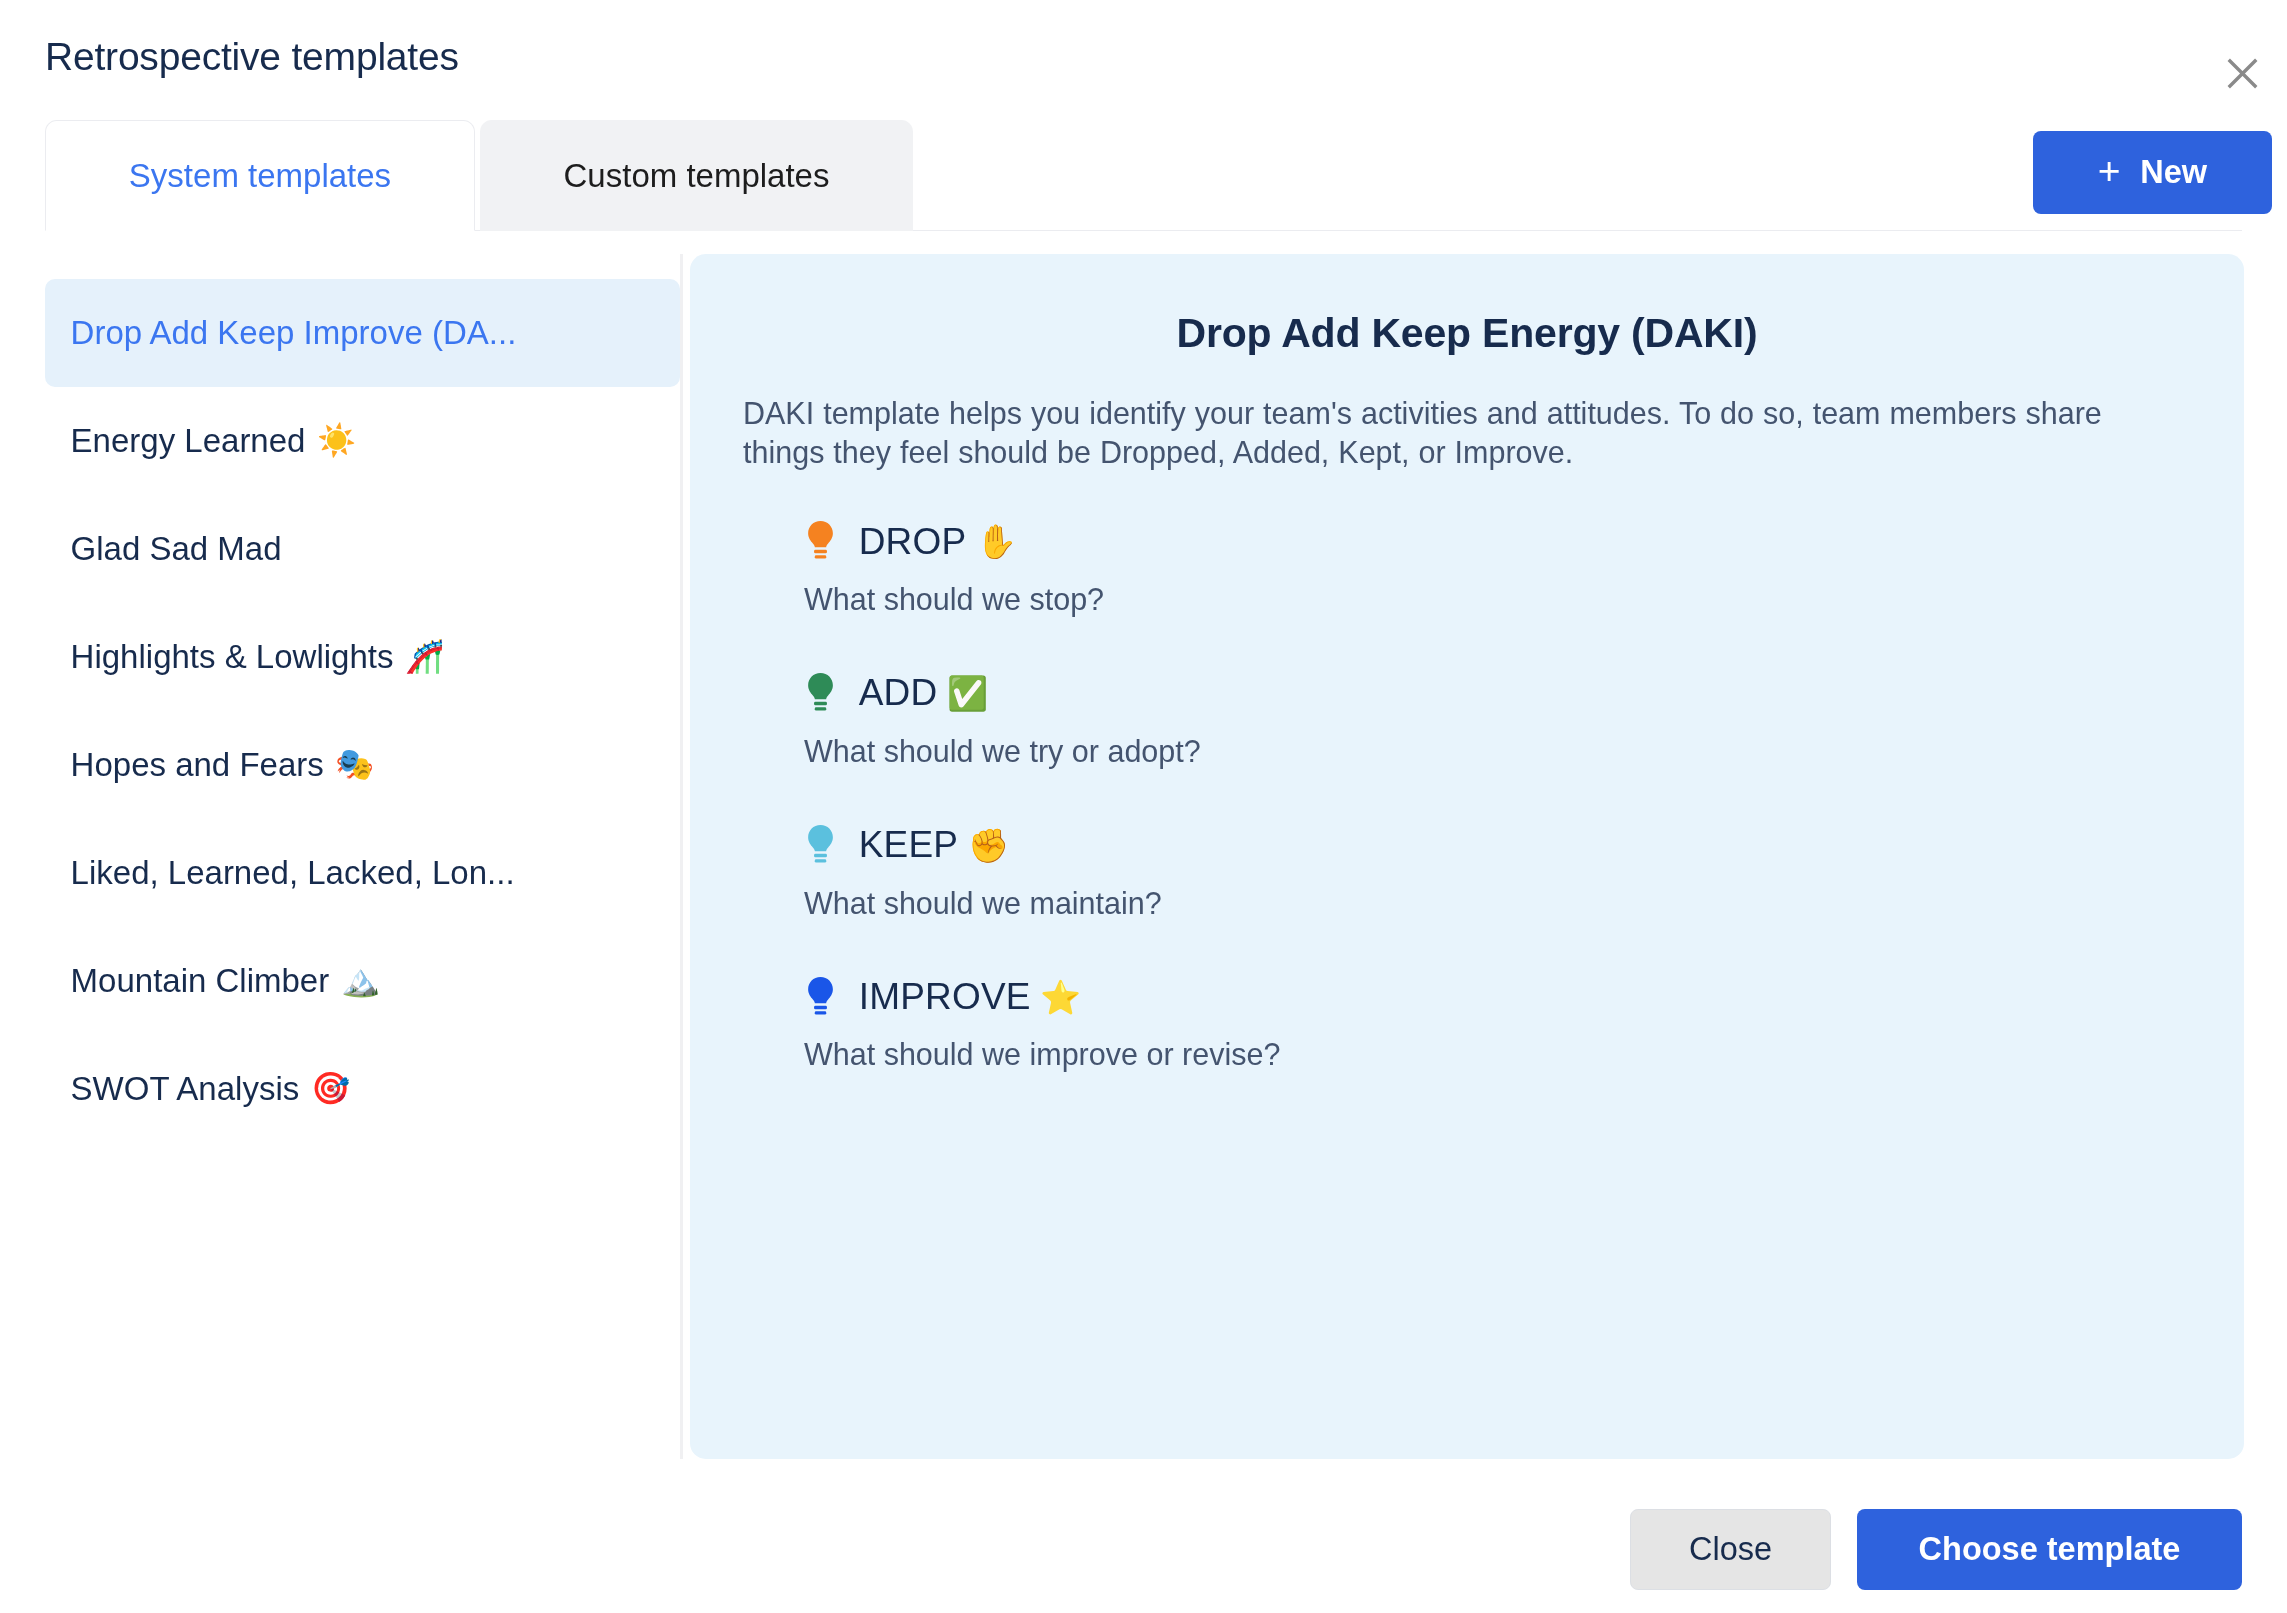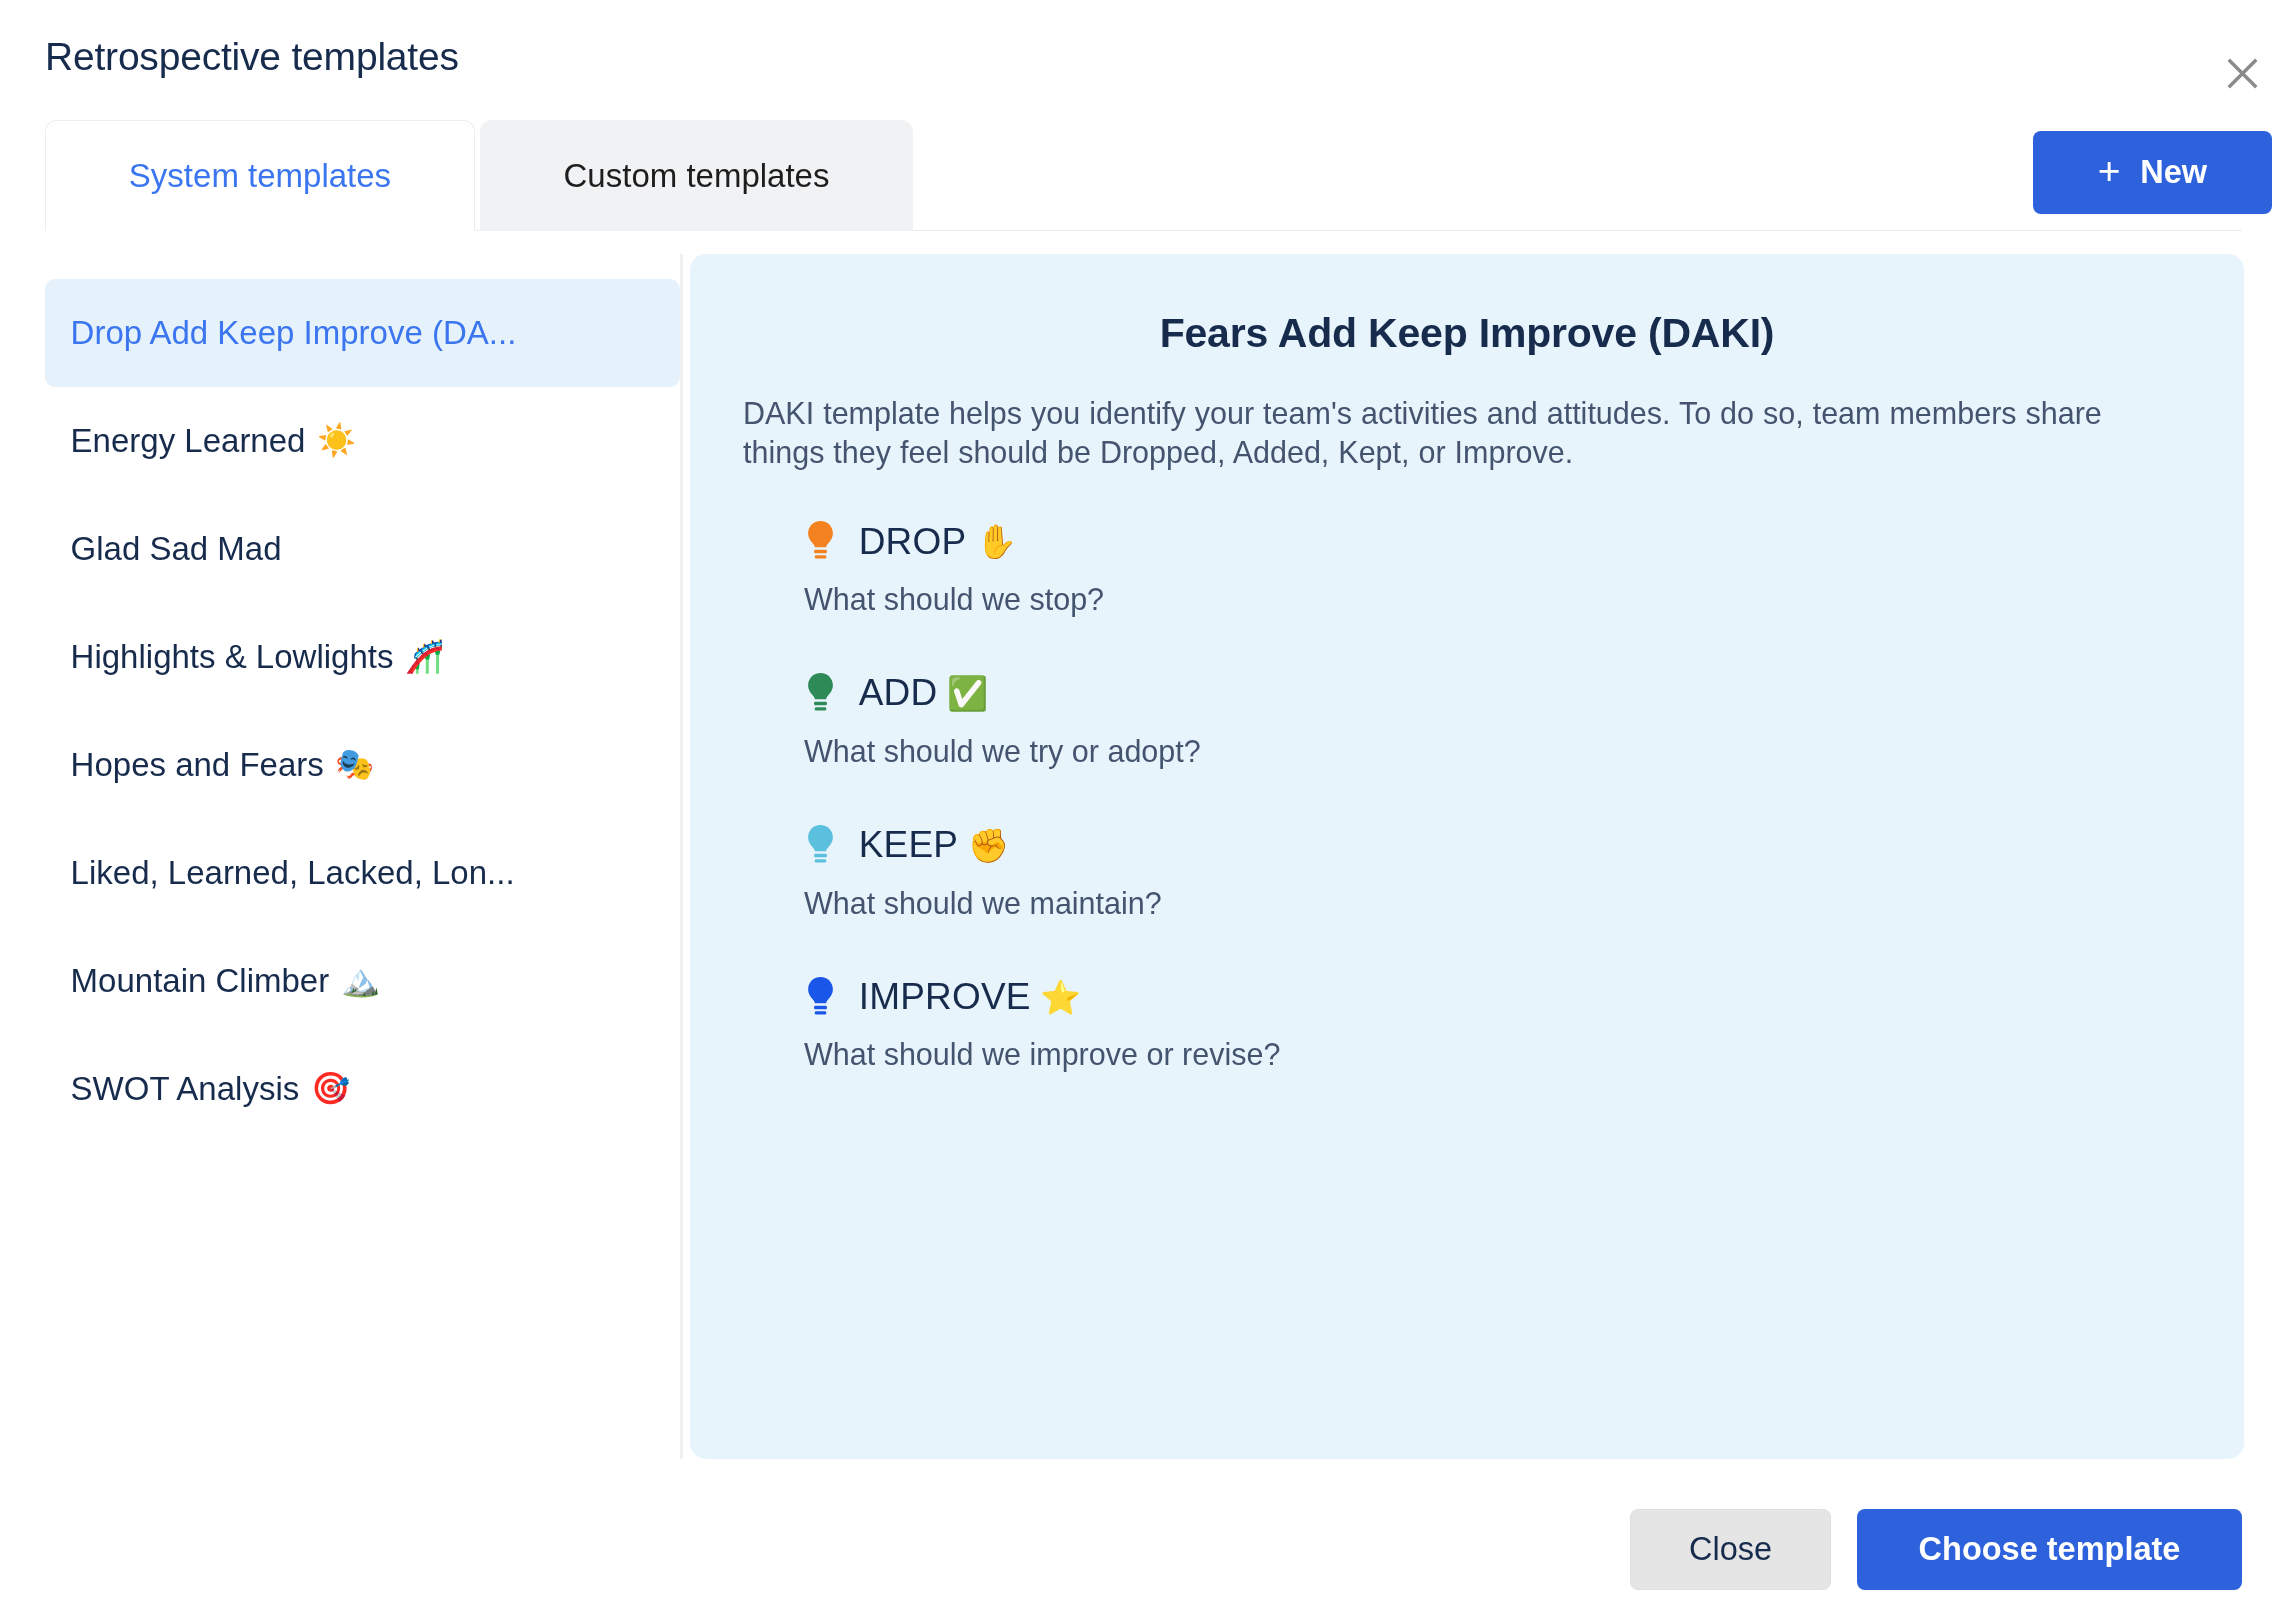--- a/index.html
+++ b/index.html
@@ -331,21 +331,21 @@
         </div>
         <div class="list-item">
           <span>SWOT Analysis</span>
           <span class="emoji">🎯</span>
         </div>
       </div>
 
     <div class="panel-divider"></div>
 
     <div class="detail-panel">
-      <div class="detail-title">Fears Add Keep Improve (DAKI)</div>
+      <div class="detail-title">Drop Add Keep Energy (DAKI)</div>
       <div class="detail-desc">DAKI template helps you identify your team's activities and attitudes. To do so, team members share things they feel should be Dropped, Added, Kept, or Improve.</div>
       <div class="sections" id="detail-sections">
           <div class="section-block">
             <div class="section-heading">
               <svg class="bulb" viewBox="0 0 24 32">
                 <path d="M12 1C6.8 1 3 5 3 10c0 3.4 1.9 5.6 3.3 7.3.9 1.1 1.5 1.9 1.6 2.9h8.2c.1-1 .7-1.8 1.6-2.9C19.1 15.6 21 13.4 21 10c0-5-3.8-9-9-9z" fill="#f58220"></path>
                 <rect x="7.3" y="22" width="9.4" height="2.6" rx="1" fill="#f58220"></rect>
                 <rect x="7.8" y="26" width="8.4" height="2.4" rx="1" fill="#f58220"></rect>
               </svg>
               <span class="section-label">DROP</span>

